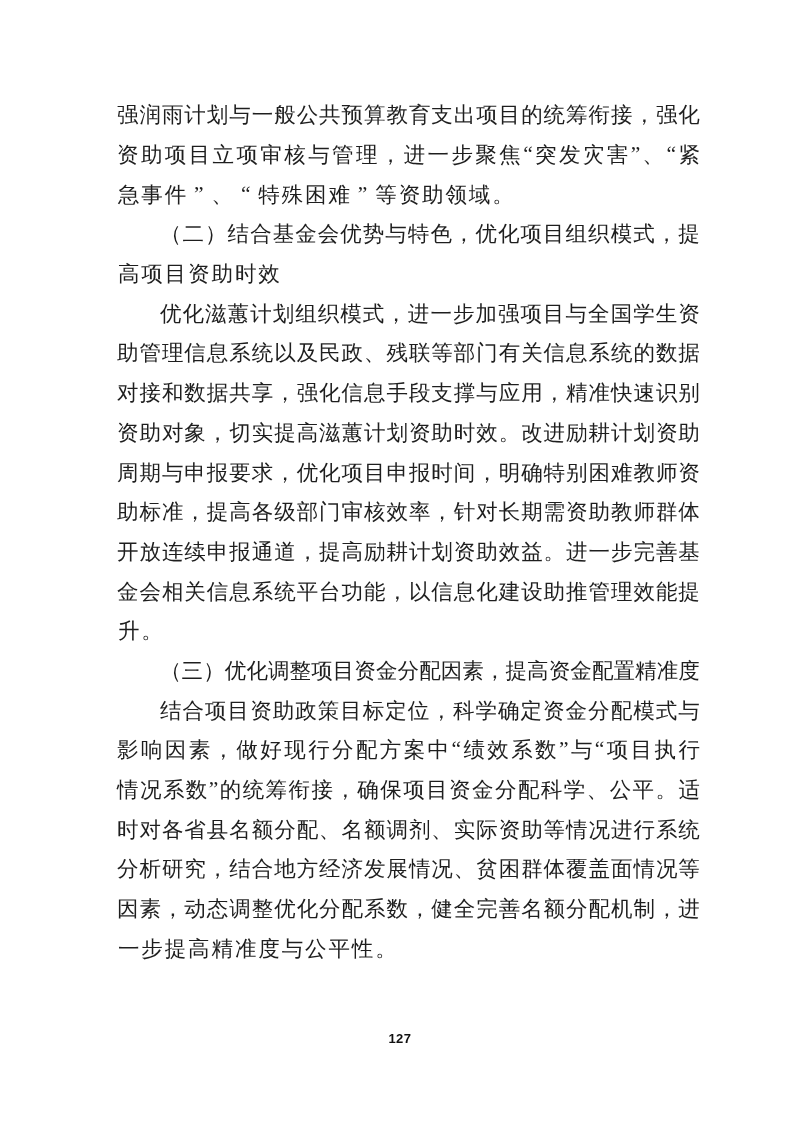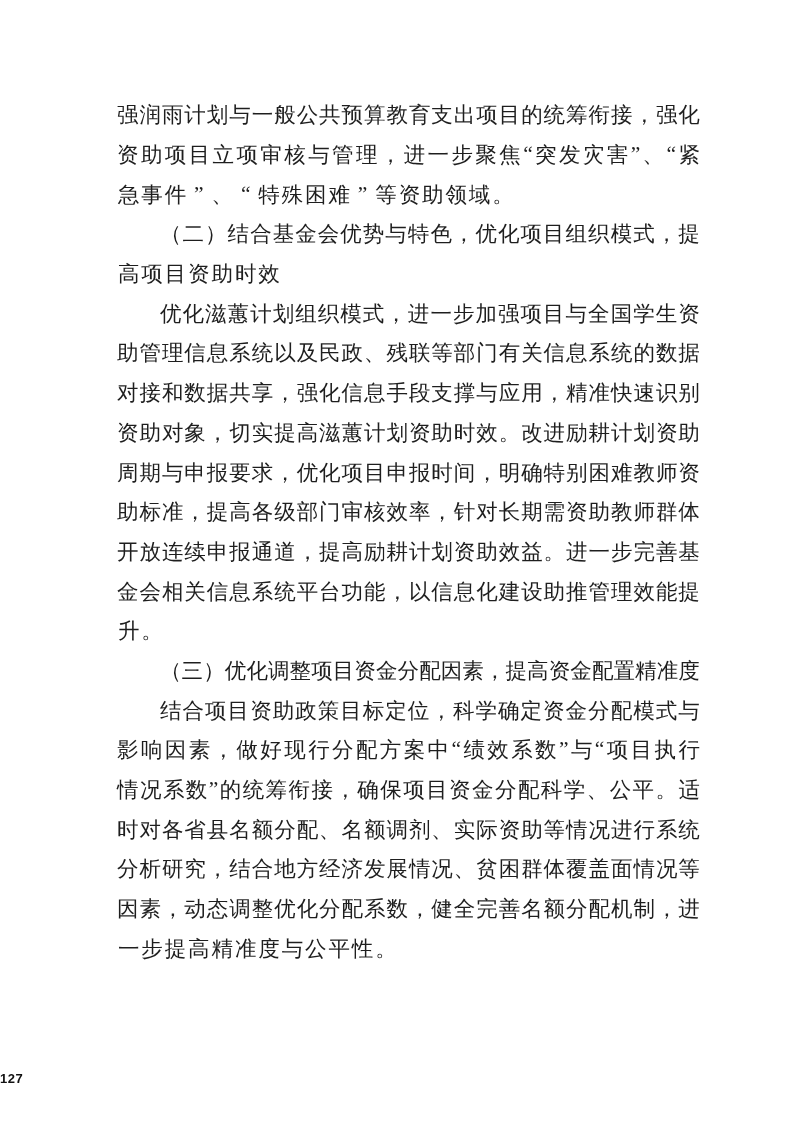--- a/index.html
+++ b/index.html
@@ -44,26 +44,26 @@
   }
   
   .line.indent {
     padding-left: 43px;
   }
   .page-number {
     position: absolute;
     top: 1031px;
     left: 0;
     width: 100%;
+    text-align: center;
     font-family: "Liberation Sans", sans-serif;
     font-size: 13px;
     font-weight: bold;
     color: #111111;
     letter-spacing: 0.5px;
-    margin-top: 40px;
   }
 </style>
 </head>
 <body>
 
 <div class="page">
   <div class="page-content">
     <div class="line justify"><span class="ch">强</span><span class="ch">润</span><span class="ch">雨</span><span class="ch">计</span><span class="ch">划</span><span class="ch">与</span><span class="ch">一</span><span class="ch">般</span><span class="ch">公</span><span class="ch">共</span><span class="ch">预</span><span class="ch">算</span><span class="ch">教</span><span class="ch">育</span><span class="ch">支</span><span class="ch">出</span><span class="ch">项</span><span class="ch">目</span><span class="ch">的</span><span class="ch">统</span><span class="ch">筹</span><span class="ch">衔</span><span class="ch">接</span><span class="ch">，</span><span class="ch">强</span><span class="ch">化</span></div>
     <div class="line justify"><span class="ch">资</span><span class="ch">助</span><span class="ch">项</span><span class="ch">目</span><span class="ch">立</span><span class="ch">项</span><span class="ch">审</span><span class="ch">核</span><span class="ch">与</span><span class="ch">管</span><span class="ch">理</span><span class="ch">，</span><span class="ch">进</span><span class="ch">一</span><span class="ch">步</span><span class="ch">聚</span><span class="ch">焦</span><span class="ch">“</span><span class="ch">突</span><span class="ch">发</span><span class="ch">灾</span><span class="ch">害</span><span class="ch">”</span><span class="ch">、</span><span class="ch">“</span><span class="ch">紧</span></div>
     <div class="line plain"><span class="ch">急</span><span class="ch">事</span><span class="ch">件</span><span class="ch">”</span><span class="ch">、</span><span class="ch">“</span><span class="ch">特</span><span class="ch">殊</span><span class="ch">困</span><span class="ch">难</span><span class="ch">”</span><span class="ch">等</span><span class="ch">资</span><span class="ch">助</span><span class="ch">领</span><span class="ch">域</span><span class="ch">。</span></div>

